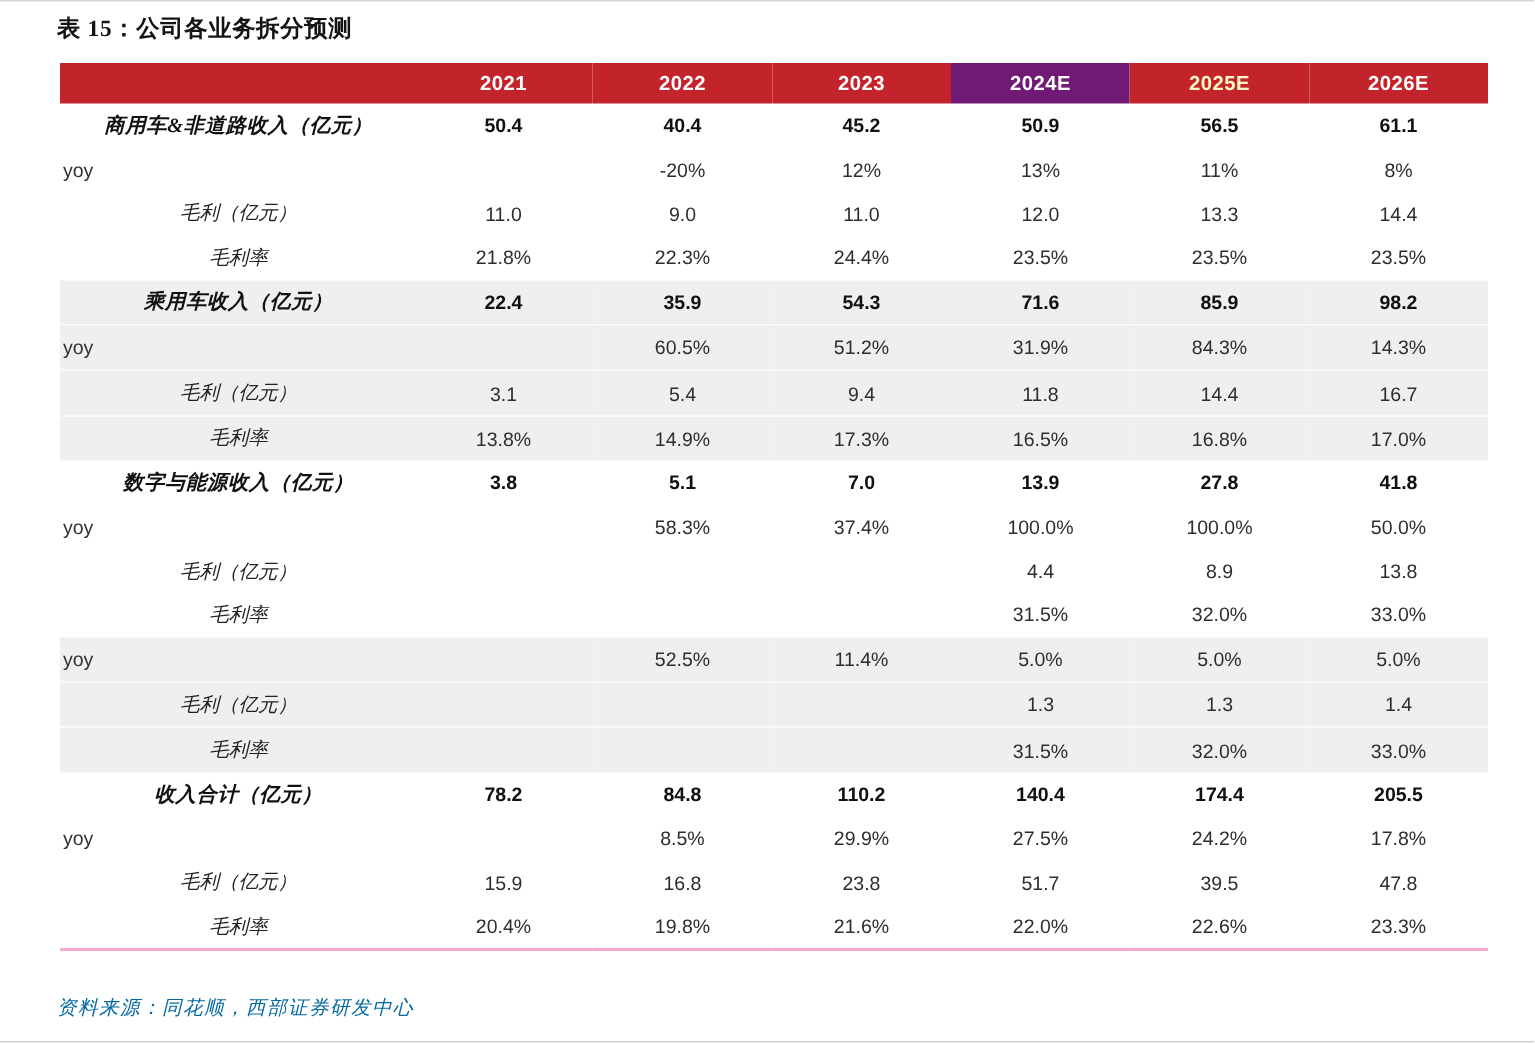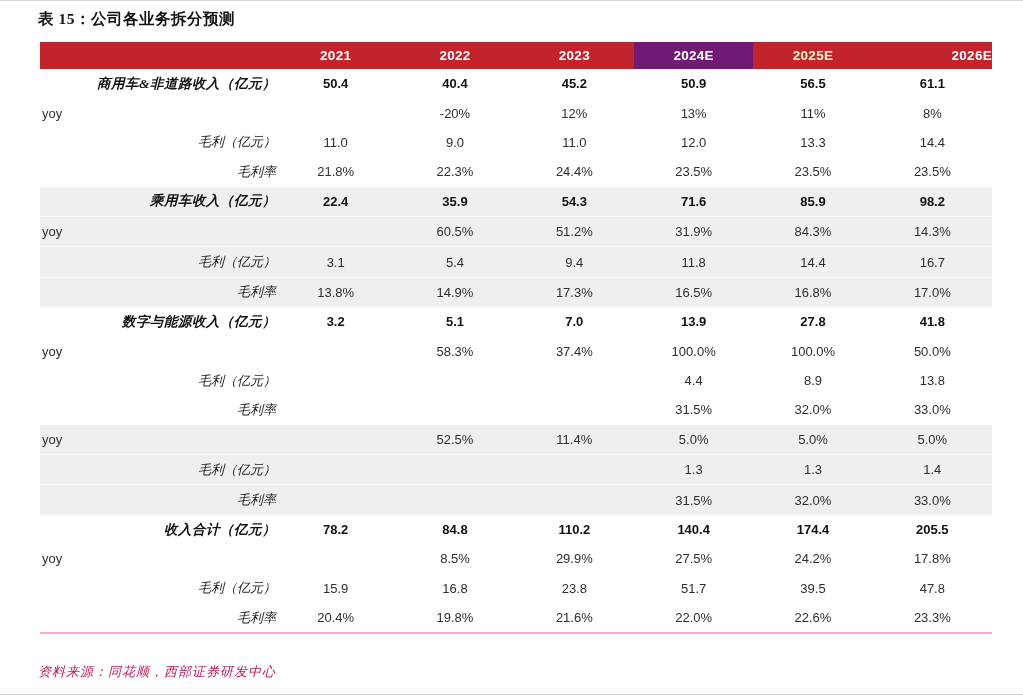--- a/index.html
+++ b/index.html
@@ -53,21 +53,21 @@
   tbody td {
     height: 29.4px;
     padding: 0;
     text-align: center;
     vertical-align: middle;
     font-size: 13px;
     color: #2e2e2e;
     white-space: nowrap;
   }
   tbody td.label {
-    text-align: right;
+    text-align: center;
     padding-left: 2px;
     font-family: "Liberation Serif", serif;
     font-style: italic;
     color: #222;
   }
   tr.section td { font-weight: bold; color: #111; }
   tr.section td.label { font-size: 13.5px; letter-spacing: 0.5px; }
   tr.yoy td.label {
     text-align: left;
     padding-right: 4px;
@@ -76,21 +76,21 @@
     color: #333;
   }
   tr.shaded td { background: #efefee; }
   tr.shaded + tr.shaded td { border-top: 1px solid rgba(255,255,255,0.65); }
 
   .footer {
     position: absolute; left: 38px; top: 663px;
     font-family: "Liberation Serif", serif;
     font-style: italic;
     font-size: 13px;
-    color: #be185d;
+    color: #0369a1;
     letter-spacing: 1px;
     white-space: nowrap;
   }
 </style>
 </head>
 <body>
 
 <div class="page">
   <div class="top-hairline"></div>
 
@@ -107,21 +107,21 @@
         <col class="c-data">
     </colgroup>
     <thead>
       <tr id="header-row">
           <th style="background: rgb(195, 36, 43); color: rgb(255, 255, 255);"></th>
           <th style="background: rgb(195, 36, 43); color: rgb(255, 255, 255);">2021</th>
           <th style="background: rgb(195, 36, 43); color: rgb(255, 255, 255);">2022</th>
           <th style="background: rgb(195, 36, 43); color: rgb(255, 255, 255);">2023</th>
           <th style="background: #701a75; color: rgb(255, 255, 255);">2024E</th>
           <th style="background: rgb(195, 36, 43); color: #fef9c3;">2025E</th>
-          <th style="background: rgb(195, 36, 43); color: rgb(255, 255, 255); text-align: right;">2026E</th>
+          <th style="background: rgb(195, 36, 43); color: rgb(255, 255, 255);">2026E</th>
         </tr>
     </thead>
     <tbody id="table-body">
         <tr class="section">
           <td class="label">商用车&amp;非道路收入（亿元）</td>
           <td>50.4</td>
           <td>40.4</td>
           <td>45.2</td>
           <td>50.9</td>
           <td>56.5</td>
@@ -185,21 +185,21 @@
           <td class="label">毛利率</td>
           <td>13.8%</td>
           <td>14.9%</td>
           <td>17.3%</td>
           <td>16.5%</td>
           <td>16.8%</td>
           <td>17.0%</td>
         </tr>
         <tr class="section">
           <td class="label">数字与能源收入（亿元）</td>
-          <td>3.2</td>
+          <td>3.8</td>
           <td>5.1</td>
           <td>7.0</td>
           <td>13.9</td>
           <td>27.8</td>
           <td>41.8</td>
         </tr>
         <tr class="yoy">
           <td class="label">yoy</td>
           <td></td>
           <td>58.3%</td>

